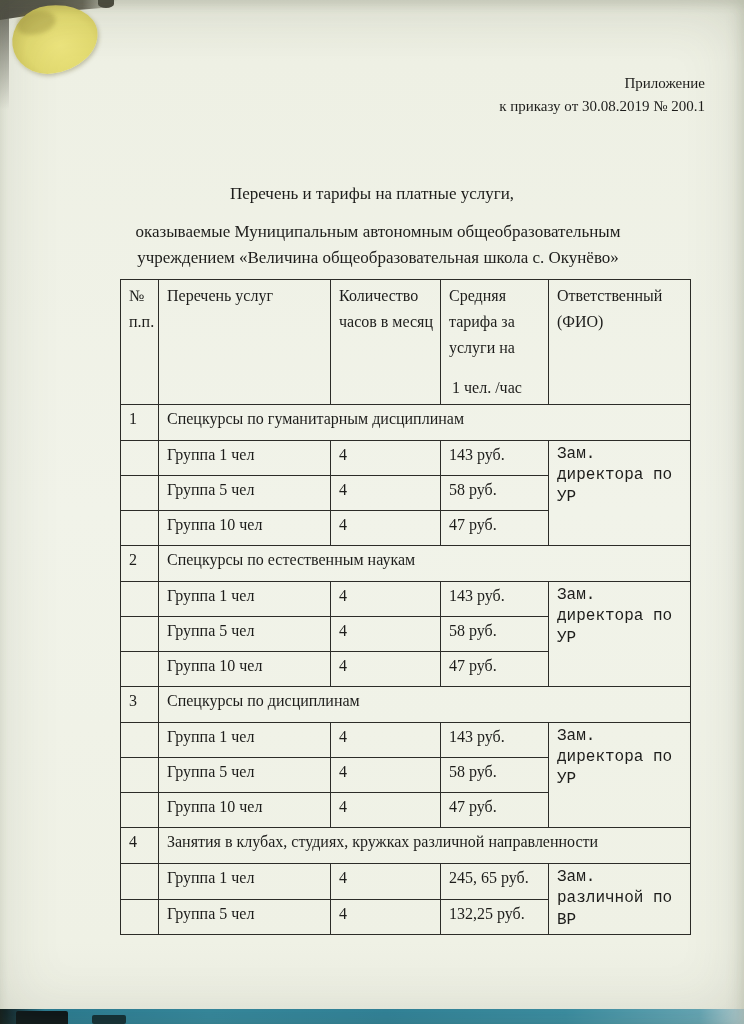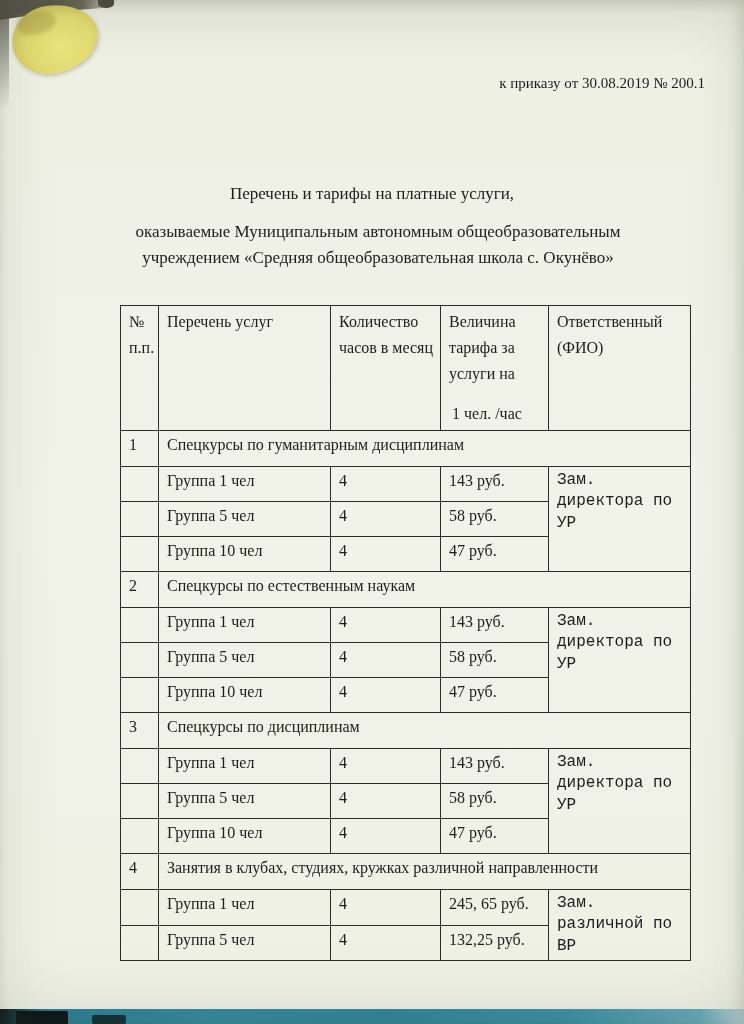--- a/index.html
+++ b/index.html
@@ -45,21 +45,21 @@
   .bottom-strip::after{
     content:"";position:absolute;left:92px;top:6px;width:34px;height:9px;
     background:rgba(10,20,22,.75);border-radius:2px;
   }
   
   .annotation{position:absolute;top:72px;right:39px;text-align:right;font-size:15px;line-height:1.5;}
   .doc-title{position:absolute;top:184px;left:0;width:100%;text-align:center;font-size:17px;}
   .doc-title .t1{margin-bottom:15px;}
   .doc-title .t2{line-height:1.5;margin-left:12px;}
   
-  table.services{position:absolute;left:120px;top:305px;width:570px;border-collapse:collapse;table-layout:fixed;}
+  table.services{position:absolute;left:120px;top:279px;width:570px;border-collapse:collapse;table-layout:fixed;}
   .services th,.services td{
     border:1.6px solid #2c2c28;
     padding:3px 4px 3px 8px;
     font-size:16px;font-weight:normal;text-align:left;vertical-align:top;
     line-height:1.35;overflow:hidden;
   }
   .services tr.hdr{height:114px;}
   .services tr.hdr th{line-height:1.62;}
   .services tr.sec{height:36px;}
   .services tr.row{height:35px;}
@@ -68,44 +68,45 @@
 </style>
 </head>
 <body>
 
 <div class="corner-shadow"></div>
 <div class="left-edge-shade"></div>
 <div class="top-mark"></div>
 <div class="yellow-blob"></div>
 
 <div class="annotation">
+  <div>Приложение</div>
   <div>к приказу  от 30.08.2019 № 200.1</div>
 </div>
 
 <div class="doc-title">
   <div class="t1">Перечень и тарифы на платные услуги,</div>
   <div class="t2">оказываемые Муниципальным автономным общеобразовательным</div>
-  <div class="t2">учреждением «Средняя общеобразовательная школа с. Окунёво»</div>
+  <div class="t2">учреждением «Величина общеобразовательная школа с. Окунёво»</div>
 </div>
 
 <table class="services">
   <colgroup>
     <col style="width:38px">
       <col style="width:172px">
       <col style="width:110px">
       <col style="width:108px">
       <col style="width:142px">
   </colgroup>
   <tbody>
     <tr class="hdr">
       <th>№ п.п.</th>
       <th>Перечень услуг</th>
       <th>Количество часов в месяц</th>
       <th>
-        <div>Величина тарифа за услуги на</div>
+        <div>Средняя тарифа за услуги на</div>
         <div class="tariff-sub">1 чел. /час</div>
       </th>
       <th>Ответственный (ФИО)</th>
     </tr>
 
     <tr class="sec">
       <td>1</td>
       <td colspan="4">Спецкурсы по гуманитарным дисциплинам</td>
     </tr>
     <tr class="row">

